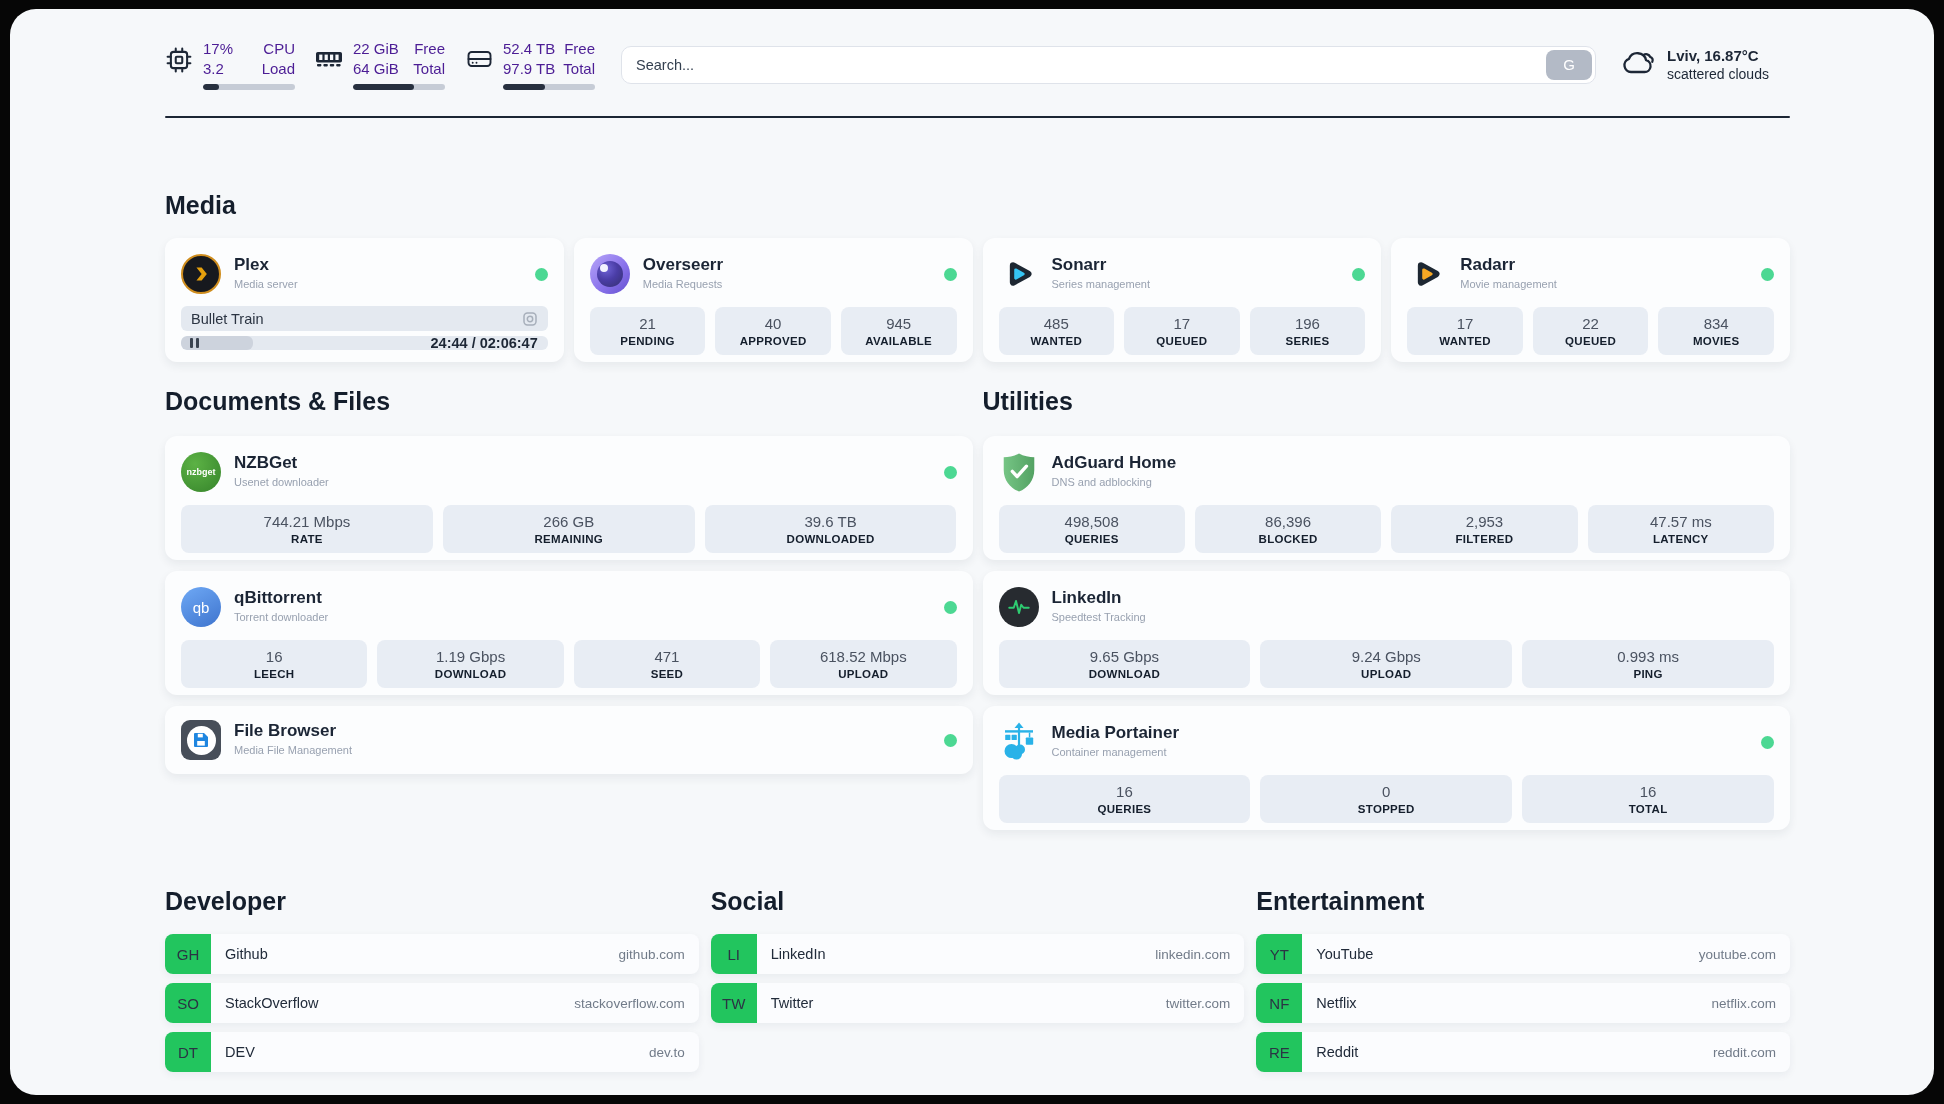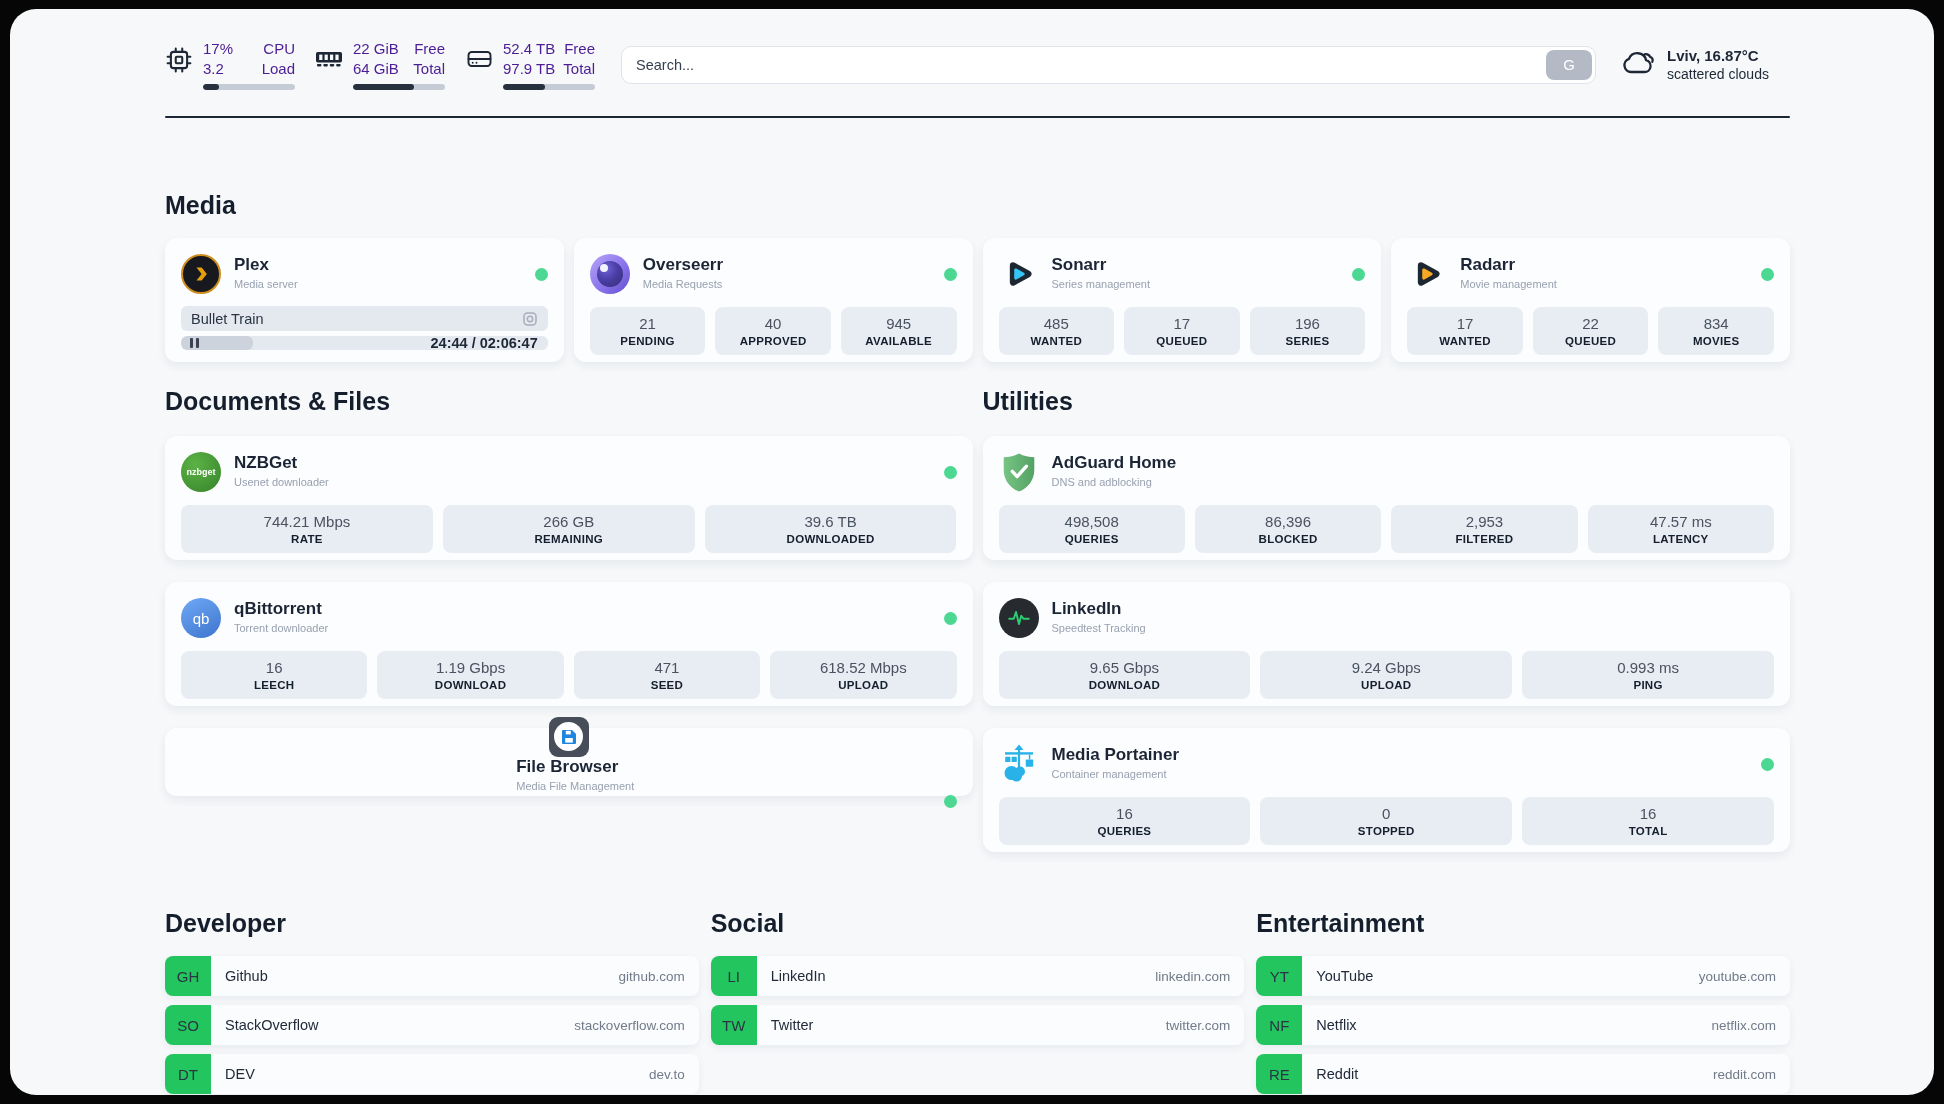--- a/index.html
+++ b/index.html
@@ -22,26 +22,26 @@
   .weather{display:flex;align-items:center;gap:11px;width:168px;cursor:pointer;}
   .wline1{font-size:15px;font-weight:700;color:#1d2736;line-height:19px;}
   .wline2{font-size:14px;color:#1d2736;line-height:18px;}
   .divider{height:2px;background:#1c2634;margin-top:26px;border-radius:1px;}
 
   
   .sec-title{font-size:25px;font-weight:700;color:#141e2c;margin:0;line-height:26px;}
   .mt-media{margin-top:74px;}
   .grid4{display:grid;grid-template-columns:repeat(4,1fr);gap:10px;margin-top:20px;}
   .twocol{display:grid;grid-template-columns:1fr 1fr;gap:10px;margin-top:26px;}
-  .stack{display:flex;flex-direction:column;gap:22px;margin-top:22px;}
+  .stack{display:flex;flex-direction:column;gap:11px;margin-top:22px;}
 
   
   .card{background:#fcfdfe;border-radius:12px;box-shadow:0 4px 10px rgba(25,39,62,.07);padding:16px;box-sizing:border-box;height:124px;cursor:pointer;}
   .card.compact{height:68px;display:flex;align-items:center;padding:0 16px;}
-  .card.compact .app-head{width:100%;flex-direction:column;}
+  .card.compact .app-head{width:100%;}
   .app-head{display:flex;align-items:center;}
   .app-names{margin-left:13px;}
   .app-name{font-size:17px;font-weight:700;color:#1b2535;line-height:20px;}
   .app-sub{font-size:11px;color:#98a1b0;line-height:17px;margin-top:1px;}
   .dot{width:13px;height:13px;border-radius:50%;background:#4cd893;margin-left:auto;}
   .stats{display:grid;gap:10px;margin-top:13px;}
   .cols3{grid-template-columns:repeat(3,1fr);}
   .cols4{grid-template-columns:repeat(4,1fr);}
   .stat{background:#e8edf4;border-radius:8px;height:48px;display:flex;flex-direction:column;align-items:center;justify-content:center;}
   .stat-v{font-size:15px;color:#4a5260;line-height:18px;}

